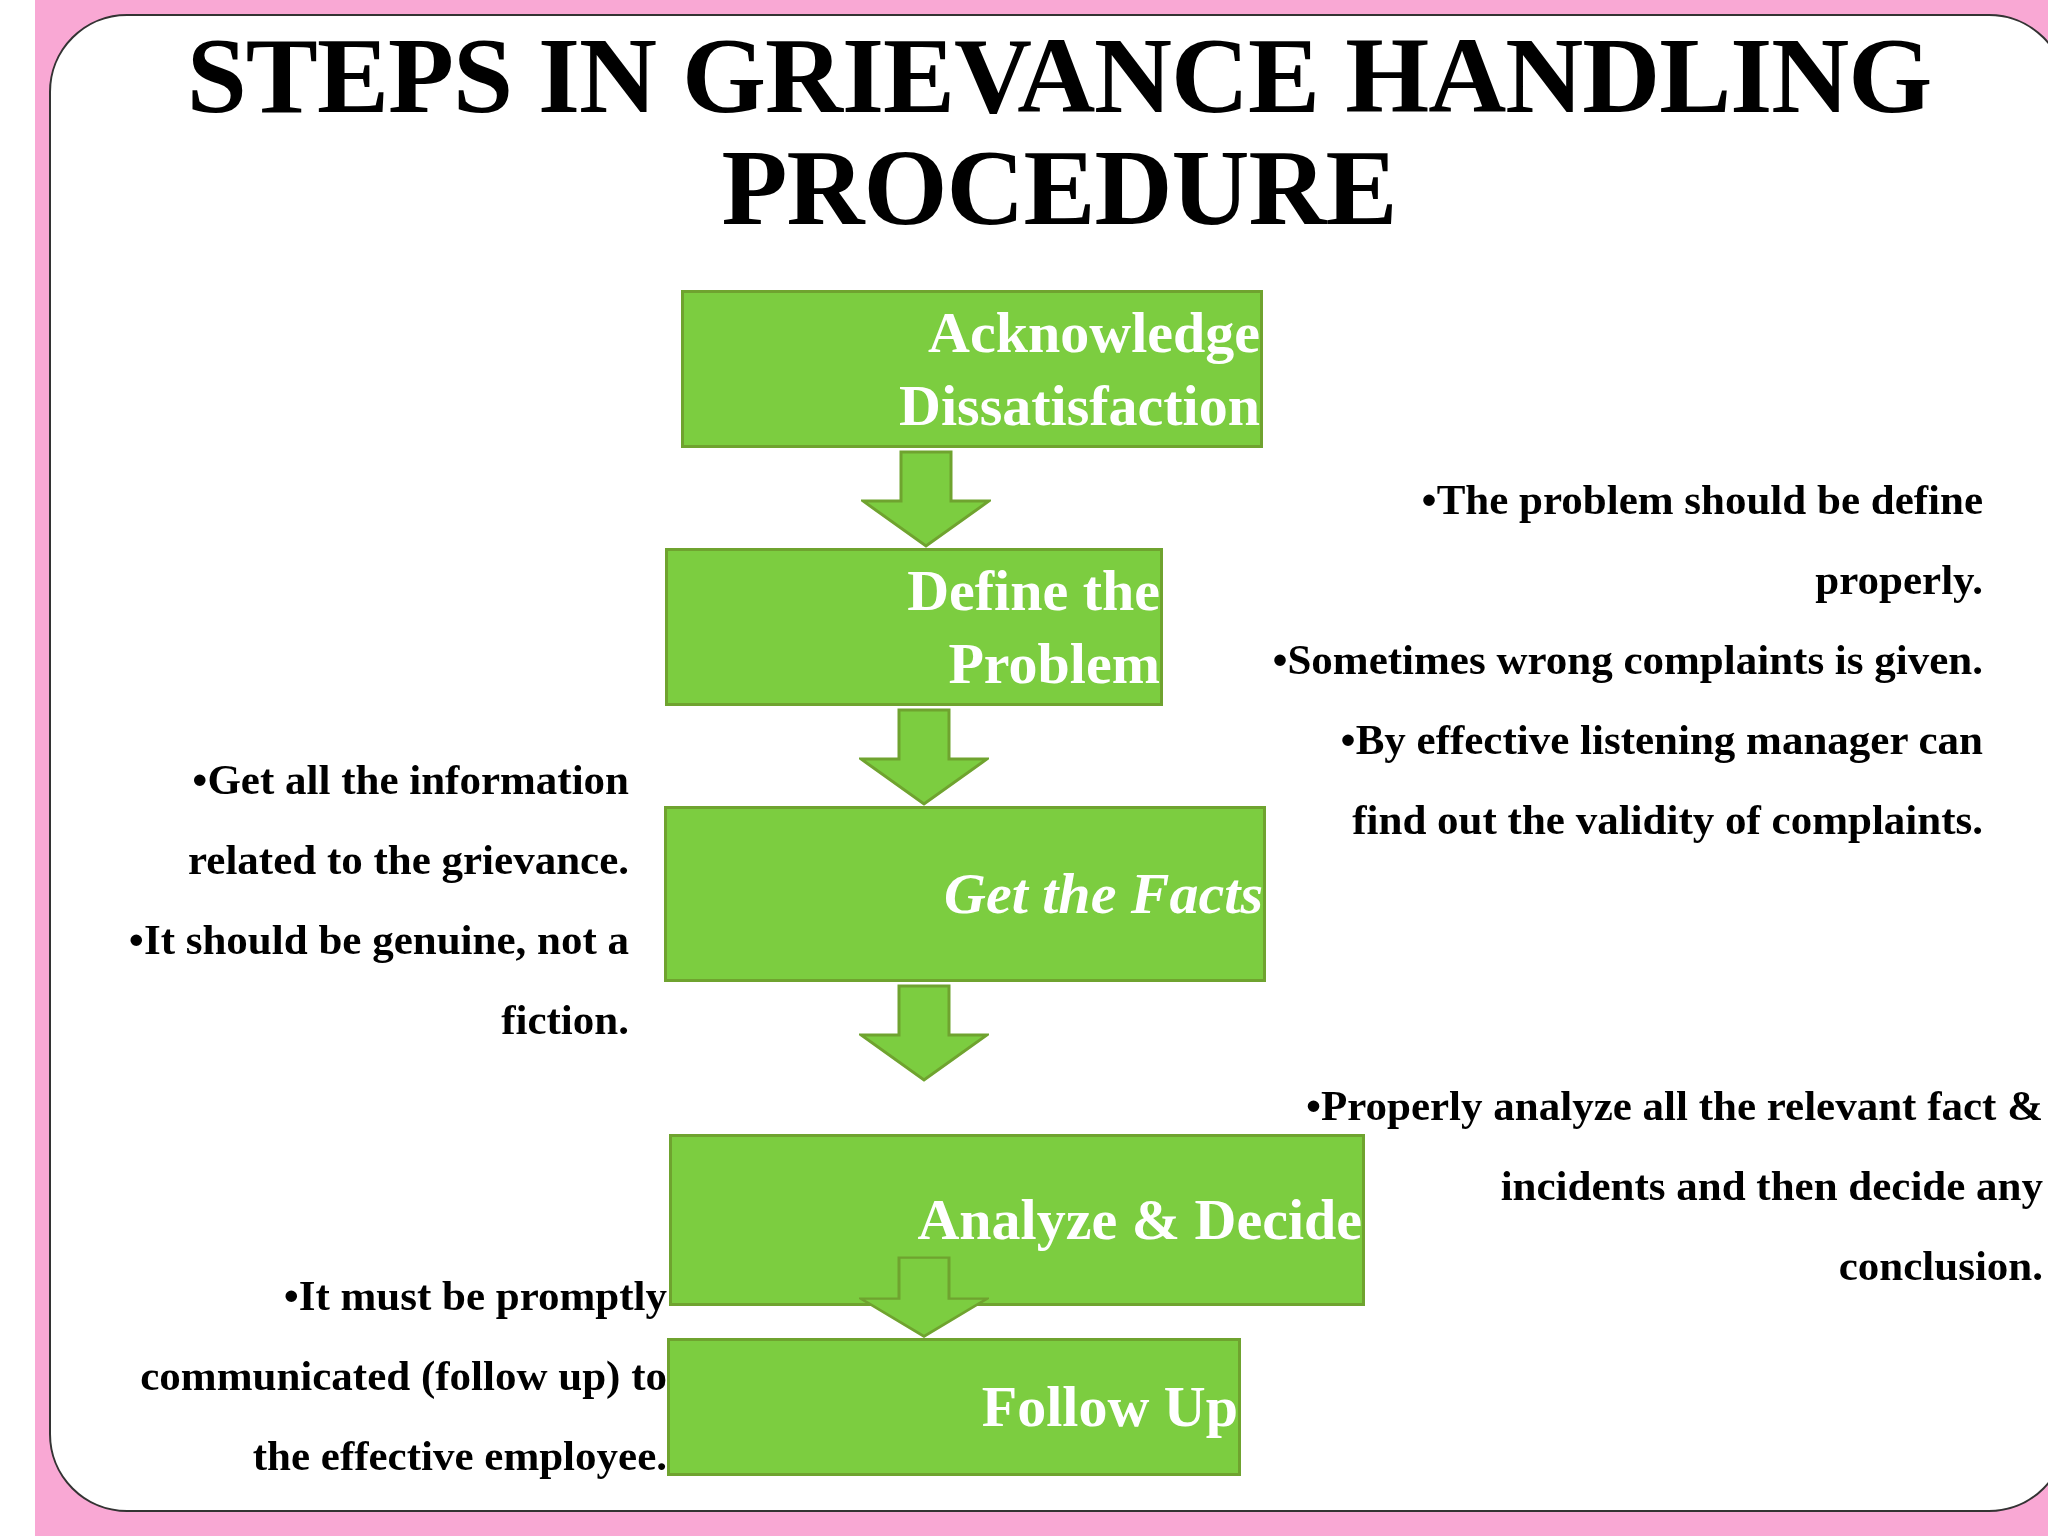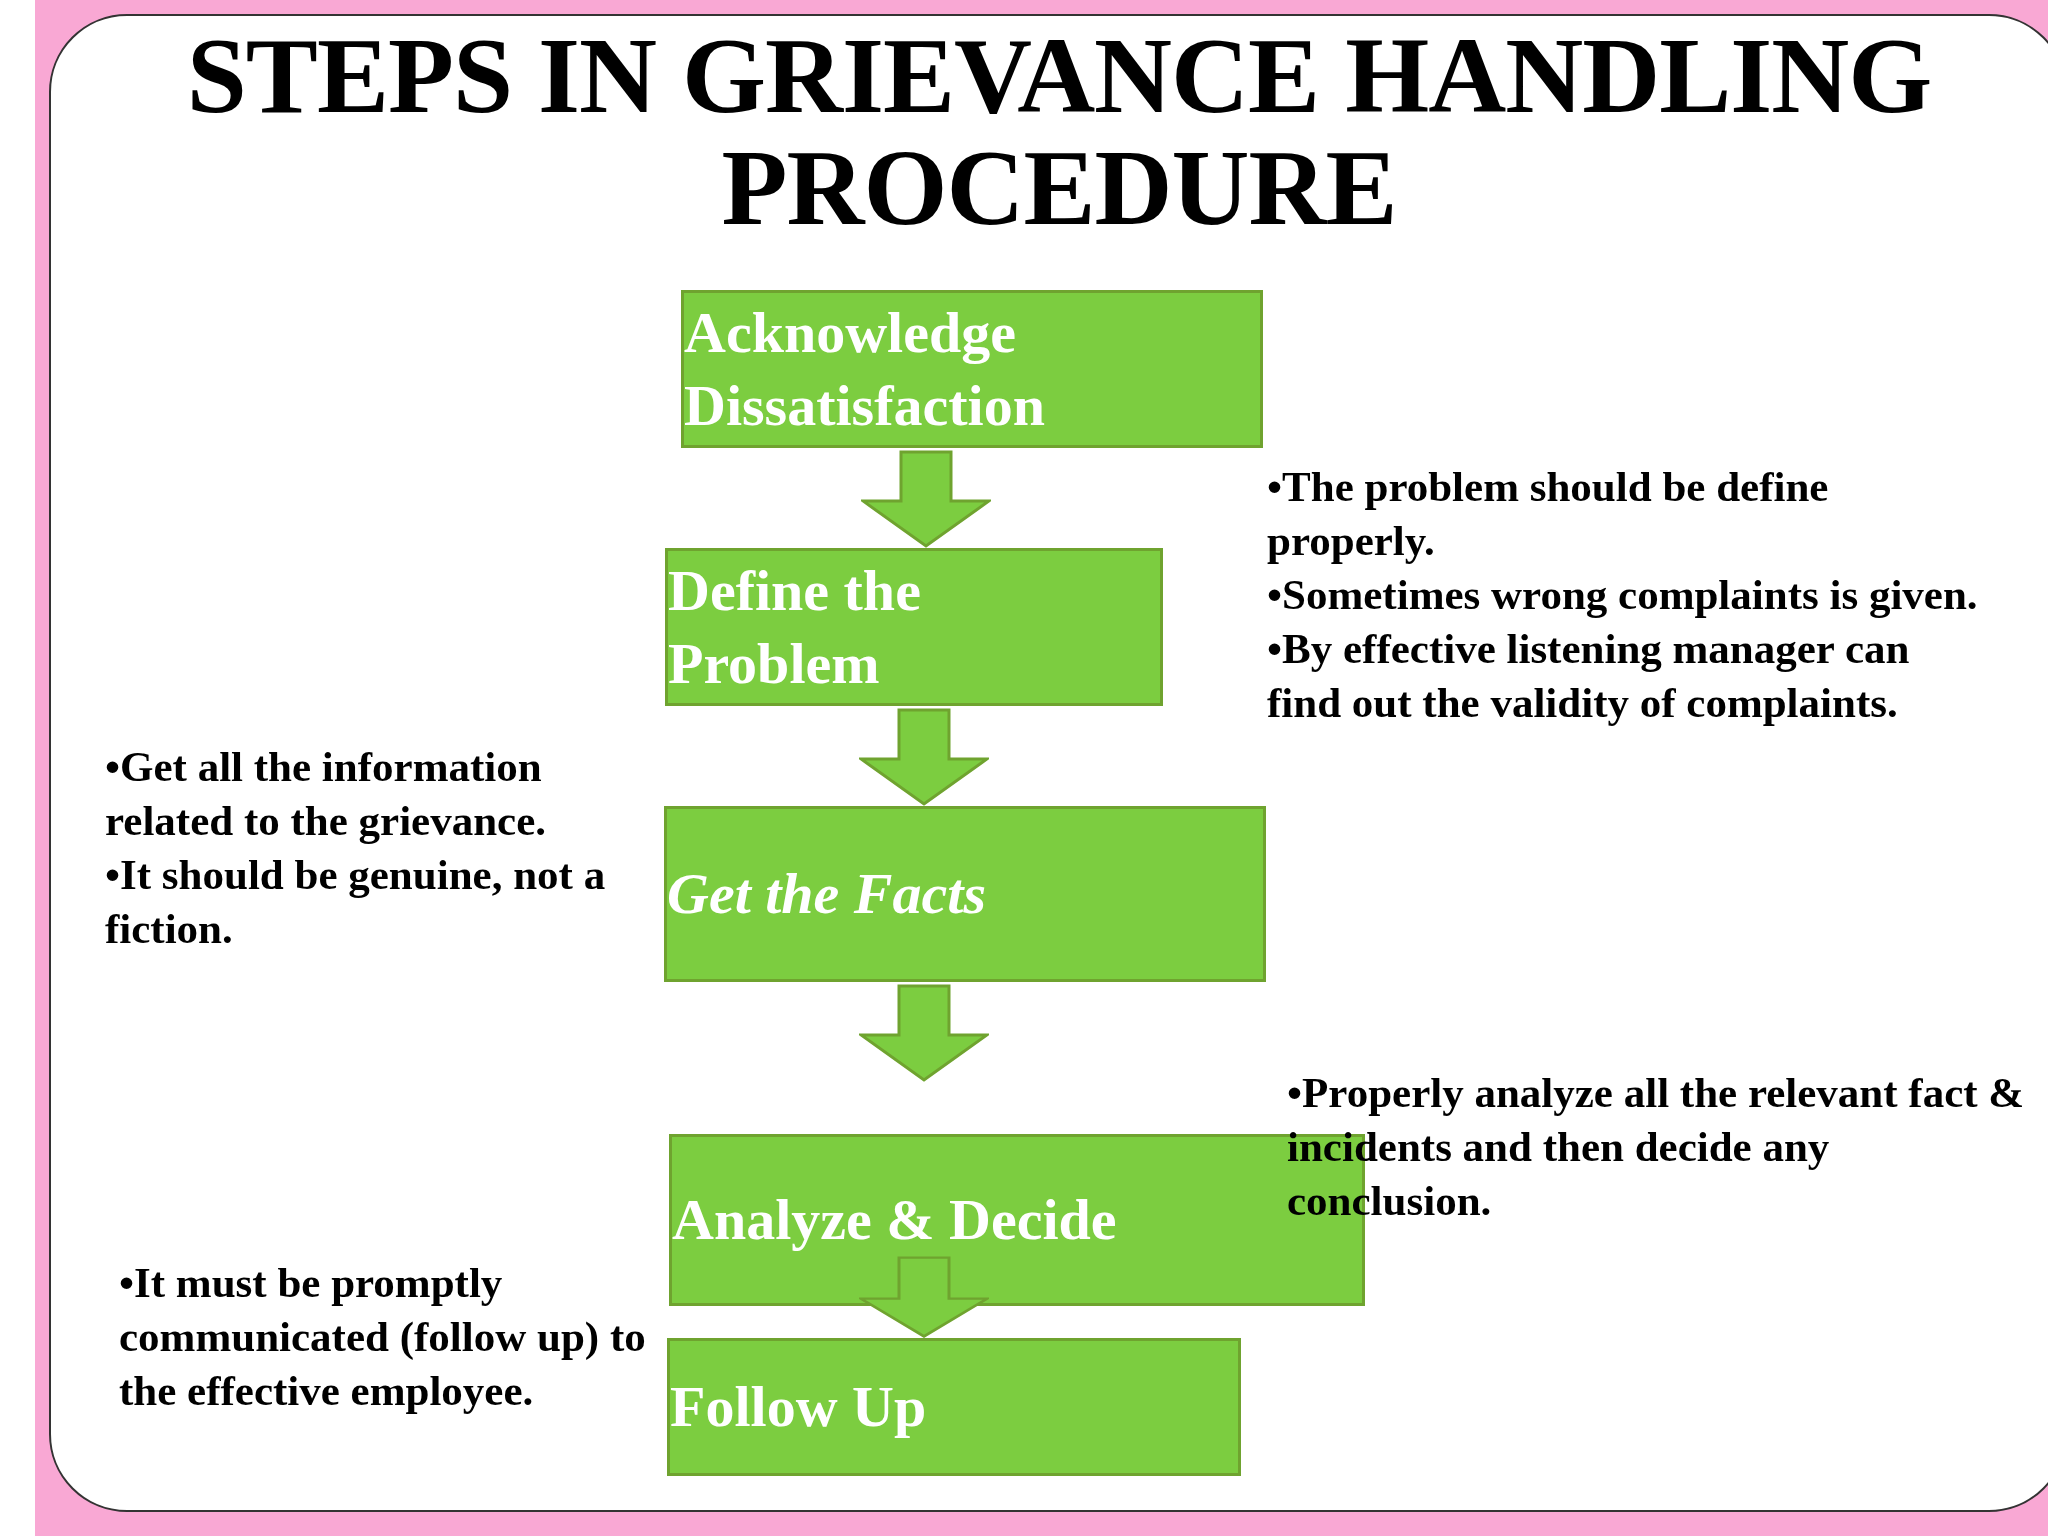--- a/index.html
+++ b/index.html
@@ -41,21 +41,21 @@
   }
   .flow-box {
     position: absolute;
     box-sizing: border-box;
     background: var(--box-fill, #7CCD40);
     border: 3px solid var(--box-border, #6FA32F);
     color: var(--box-text, #ffffff);
     font-weight: bold;
     font-size: 58px;
     line-height: 1.26;
-    text-align: left;
+    text-align: right;
     display: flex;
     flex-direction: column;
     justify-content: center;
   }
   .box-1 { left: 646px; top: 290px; width: 582px; height: 158px; }
   .box-2 { left: 630px; top: 548px; width: 498px; height: 158px; }
   .box-3 { left: 629px; top: 806px; width: 602px; height: 176px; font-style: italic; }
   .box-4 { left: 634px; top: 1134px; width: 696px; height: 172px; }
   .box-5 { left: 632px; top: 1338px; width: 574px; height: 138px; }
   .arrow {
@@ -70,22 +70,22 @@
   }
   .arrow-1 { left: 826px; top: 450px; height: 98px; }
   .arrow-2 { left: 824px; top: 708px; height: 98px; }
   .arrow-3 { left: 824px; top: 984px; height: 98px; }
   .arrow-4 { left: 824px; top: 1256px; height: 82px; }
   .note {
     position: absolute;
     color: #000000;
     font-weight: bold;
     font-size: 43px;
-    line-height: 54px;
-    text-align: left;
+    line-height: 80px;
+    text-align: right;
   }
   .note-right-define  { left: 1232px; top: 460px;  width: 716px; }
   .note-left-facts    { left: 70px;   top: 740px;  width: 524px; }
   .note-right-analyze { left: 1252px; top: 1066px; width: 756px; }
   .note-left-followup { left: 84px;   top: 1256px; width: 548px; }
 </style>
 </head>
 <body>
 
 <div class="stage">

